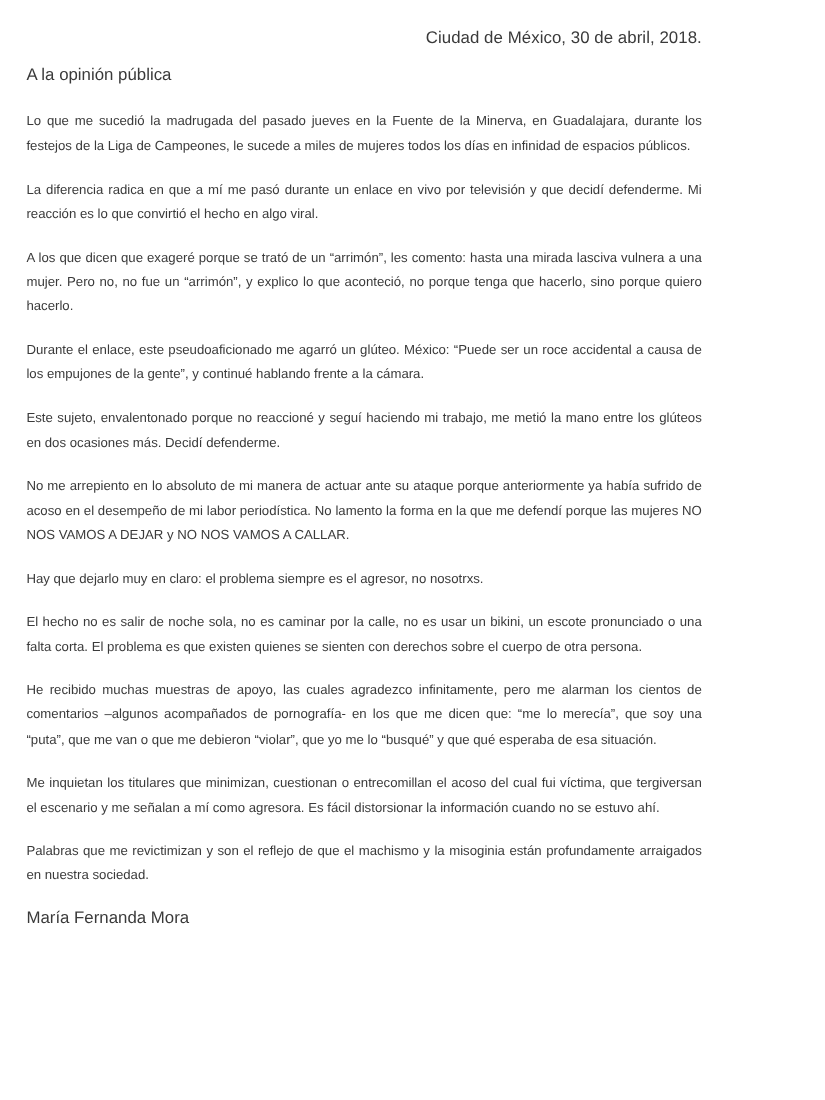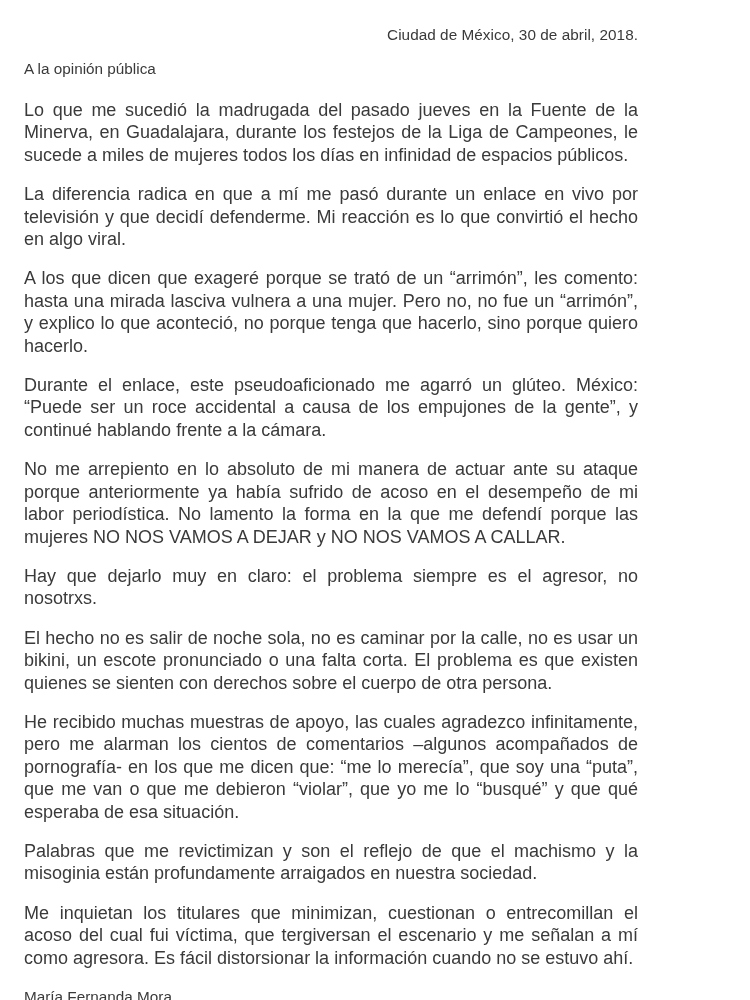--- a/index.html
+++ b/index.html
@@ -44,21 +44,21 @@
     padding-right: 56px;
     color: #3a3a3a;
   }
 
   .body-block {
     margin-top: 19px;
   }
 
   p.para {
     margin: 0 0 17px 0;
-    font-size: 18px;
+    font-size: 12px;
     line-height: 22.4px;
     text-align: justify;
     text-justify: inter-word;
     color: #3a3a3a;
     hyphens: none;
   }
 
   p.para:last-child {
     margin-bottom: 0;
   }
@@ -78,22 +78,23 @@
 
   <div class="dateline">Ciudad de México, 30 de abril, 2018.</div>
 
   <div class="salutation">A la opinión pública</div>
 
   <div class="body-block">
     <p class="para">Lo que me sucedió la madrugada del pasado jueves en la Fuente de la Minerva, en Guadalajara, durante los festejos de la Liga de Campeones, le sucede a miles de mujeres todos los días en infinidad de espacios públicos.</p>
     <p class="para">La diferencia radica en que a mí me pasó durante un enlace en vivo por televisión y que decidí defenderme. Mi reacción es lo que convirtió el hecho en algo viral.</p>
     <p class="para">A los que dicen que exageré porque se trató de un “arrimón”, les comento: hasta una mirada lasciva vulnera a una mujer. Pero no, no fue un “arrimón”, y explico lo que aconteció, no porque tenga que hacerlo, sino porque quiero hacerlo.</p>
     <p class="para">Durante el enlace, este pseudoaficionado me agarró un glúteo. México: “Puede ser un roce accidental a causa de los empujones de la gente”, y continué hablando frente a la cámara.</p>
+    <p class="para">Este sujeto, envalentonado porque no reaccioné y seguí haciendo mi trabajo, me metió la mano entre los glúteos en dos ocasiones más. Decidí defenderme.</p>
     <p class="para">No me arrepiento en lo absoluto de mi manera de actuar ante su ataque porque anteriormente ya había sufrido de acoso en el desempeño de mi labor periodística. No lamento la forma en la que me defendí porque las mujeres NO NOS VAMOS A DEJAR y NO NOS VAMOS A CALLAR.</p>
     <p class="para">Hay que dejarlo muy en claro: el problema siempre es el agresor, no nosotrxs.</p>
     <p class="para">El hecho no es salir de noche sola, no es caminar por la calle, no es usar un bikini, un escote pronunciado o una falta corta. El problema es que existen quienes se sienten con derechos sobre el cuerpo de otra persona.</p>
     <p class="para">He recibido muchas muestras de apoyo, las cuales agradezco infinitamente, pero me alarman los cientos de comentarios –algunos acompañados de pornografía- en los que me dicen que: “me lo merecía”, que soy una “puta”, que me van o que me debieron “violar”, que yo me lo “busqué” y que qué esperaba de esa situación.</p>
+    <p class="para">Me inquietan los titulares que minimizan, cuestionan o entrecomillan el acoso del cual fui víctima, que tergiversan el escenario y me señalan a mí como agresora. Es fácil distorsionar la información cuando no se estuvo ahí.</p>
     <p class="para">Palabras que me revictimizan y son el reflejo de que el machismo y la misoginia están profundamente arraigados en nuestra sociedad.</p>
-    <p class="para">Me inquietan los titulares que minimizan, cuestionan o entrecomillan el acoso del cual fui víctima, que tergiversan el escenario y me señalan a mí como agresora. Es fácil distorsionar la información cuando no se estuvo ahí.</p>
     <p class="signature">María Fernanda Mora</p>
   </div>
 
 </div>
 
 </body></html>

